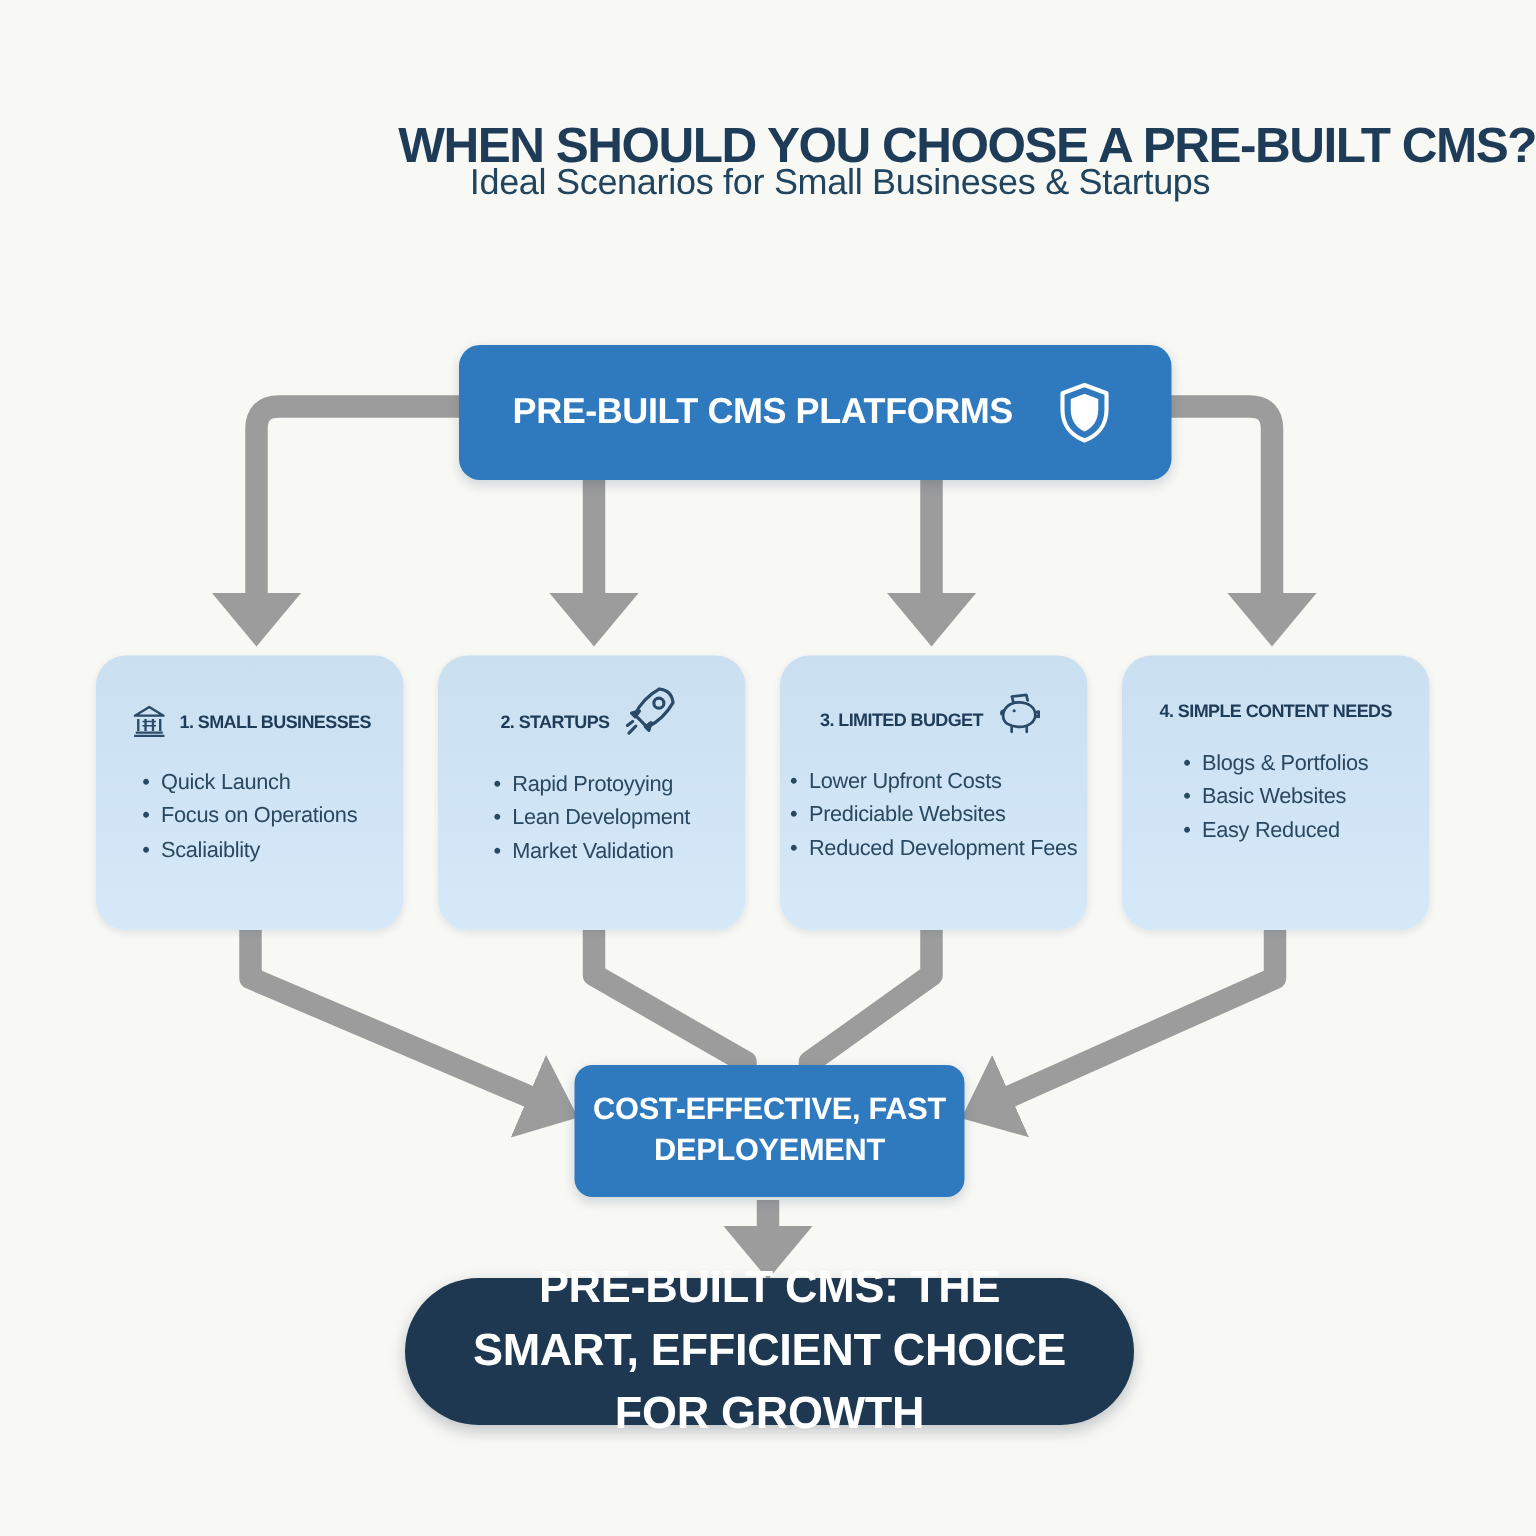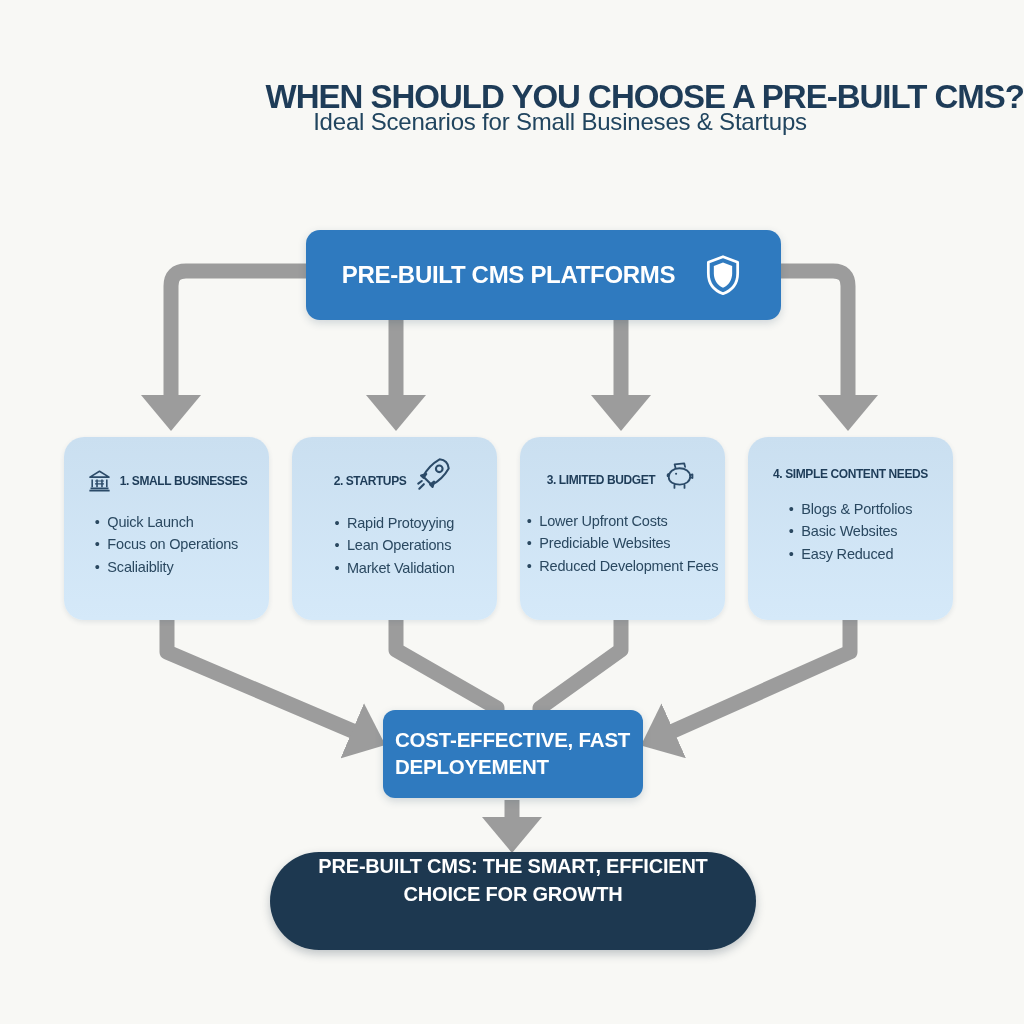--- a/index.html
+++ b/index.html
@@ -50,30 +50,30 @@
   .bullets{
     margin:17px auto 0;padding:0;list-style:none;
     width:max-content;max-width:197px;text-align:left;
     font-size:14.5px;line-height:1.55;color:#2a4860;letter-spacing:-0.2px;
   }
   .bullets li::before{content:"•\00a0\00a0";color:#2a4860;}
   
   .mid-box{
     left:383px;top:710px;width:260px;height:88px;z-index:2;box-sizing:border-box;
     background:#2f7abf;border-radius:12px;padding:0 12px;
-    display:flex;align-items:center;justify-content:center;
+    display:flex;align-items:center;justify-content:center;text-align:center;
     color:#fff;font-size:20.5px;font-weight:800;line-height:1.3;letter-spacing:-0.2px;
     box-shadow:0 3px 8px rgba(30,60,88,.18);
   }
   
   .pill{
     left:270px;top:852px;width:486px;height:98px;z-index:2;box-sizing:border-box;
     background:#1d3850;border-radius:49px;padding:0 42px;
-    display:flex;align-items:flex-start;justify-content:center;text-align:center;
-    color:#fff;font-size:20px;font-weight:800;line-height:1.4;letter-spacing:-0.2px;
+    display:flex;align-items:center;justify-content:center;text-align:center;
+    color:#fff;font-size:30px;font-weight:800;line-height:1.4;letter-spacing:-0.2px;
     box-shadow:0 4px 10px rgba(20,40,60,.25);
   }
   svg{display:block;}
 </style>
 </head>
 <body>
 
 <div class="abs arrow-layer">
   <svg width="1024" height="1024" viewBox="0 0 1024 1024">
     <defs>
@@ -135,21 +135,21 @@
         <path d="M15.2 3.6 C18.2 3.9 20.1 5.8 20.4 8.8 C18 13 14.6 16.2 10.6 18.2 L5.8 13.4 C7.8 9.4 11 6 15.2 3.6 Z"></path>
         <circle cx="15" cy="9" r="1.9"></circle>
         <path d="M7.6 12 L4.6 12.8 L6 14.2 Z"></path>
         <path d="M12 16.4 L11.2 19.4 L9.8 18 Z"></path>
         <path d="M6.2 17.8 L3.6 20.4 M5 16 L3 17.5"></path>
       </svg>
     </span>
   </div>
   <ul class="bullets">
     <li>Rapid Protoyying</li>
-    <li>Lean Operations</li>
+    <li>Lean Development</li>
     <li>Market Validation</li>
   </ul>
 </article>
 
 <article class="abs col-box b3">
   <div class="col-head">
     <span>3. LIMITED BUDGET</span>
     <span style="margin-top:-10px;">
       <svg width="36" height="36" viewBox="0 0 24 24" fill="none" stroke="#2b4a68" stroke-width="1.2" stroke-linejoin="round" stroke-linecap="round">
         <path d="M4.5 13.5 C4.5 9.9 7.6 7.5 11.6 7.5 C15.6 7.5 18.8 9.7 18.8 13 C18.8 16.2 15.8 18.4 11.9 18.4 C7.9 18.4 4.5 16.8 4.5 13.5 Z"></path>

